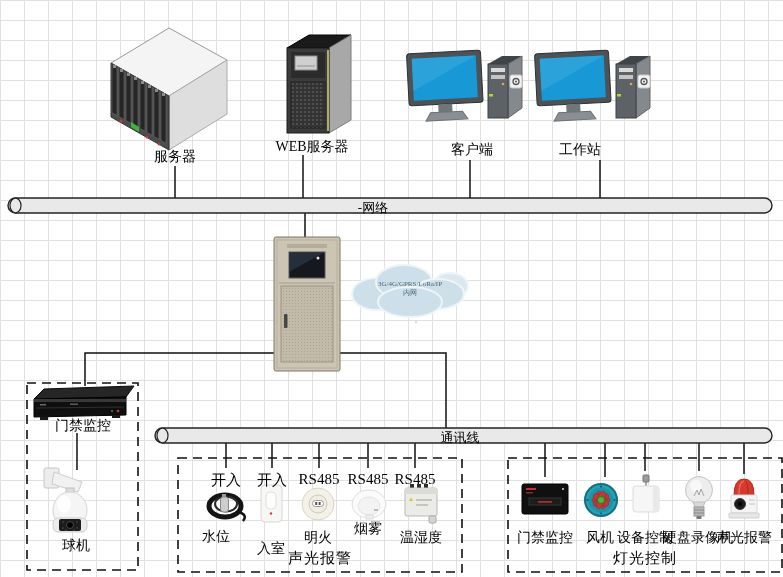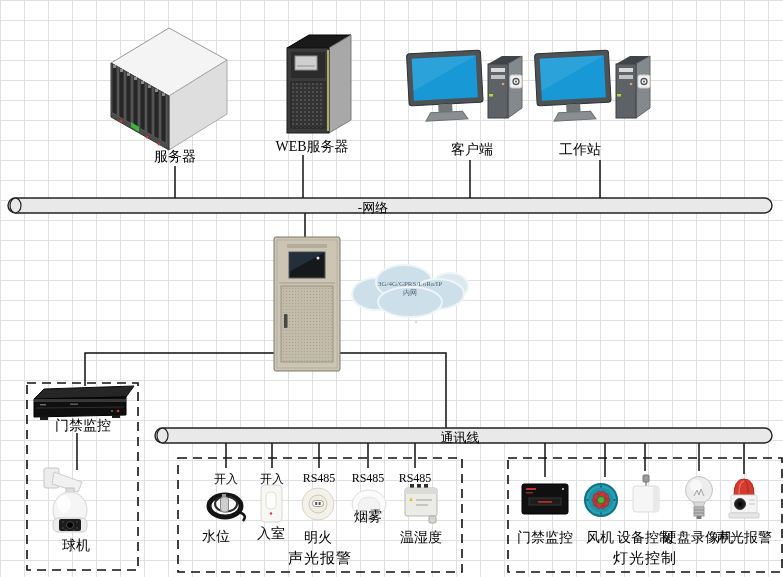--- a/index.html
+++ b/index.html
@@ -7,21 +7,21 @@
     position:relative;width:783px;height:577px;overflow:hidden;background:#fff;
     background-image:
       linear-gradient(to right,#e0e0e0 1px,transparent 1px),
       linear-gradient(to bottom,#e0e0e0 1px,transparent 1px);
     background-size:24px 20px;
     font-family:Liberation Serif, serif;
   }
   .abs{position:absolute;}
   .lbl{position:absolute;transform:translateX(-50%);white-space:nowrap;color:#000;text-align:center;}
   .lbl-dev{font-size:14px;}
-  .lbl-sm{font-size:12px;}
+  .lbl-sm{font-size:15px;}
   .lbl-bus{font-size:13px;}
   .lbl-group{font-size:15px;letter-spacing:1px;}
   .lbl-cloud{font-size:7px;color:#4a6878;line-height:9px;}
   svg{display:block;}
   #overlay{position:absolute;left:0;top:0;z-index:1;pointer-events:none;}
   .dev{z-index:2;}
   .lbl{z-index:3;}
 </style>
 </head>
 <body>
@@ -371,23 +371,23 @@
   <div class="lbl lbl-dev" style="left:83px;top:417px">门禁监控</div>
   <div class="lbl lbl-dev" style="left:76px;top:537px">球机</div>
 
   <div class="lbl lbl-sm" style="left:226px;top:471px">开入</div>
   <div class="lbl lbl-sm" style="left:272px;top:471px">开入</div>
   <div class="lbl lbl-sm" style="left:319px;top:471px">RS485</div>
   <div class="lbl lbl-sm" style="left:368px;top:471px">RS485</div>
   <div class="lbl lbl-sm" style="left:415px;top:471px">RS485</div>
 
   <div class="lbl lbl-dev" style="left:216px;top:528px">水位</div>
-  <div class="lbl lbl-dev" style="left:271px;top:525px">入室</div>
+  <div class="lbl lbl-dev" style="left:271px;top:540px">入室</div>
   <div class="lbl lbl-dev" style="left:318px;top:529px">明火</div>
-  <div class="lbl lbl-dev" style="left:368px;top:508px">烟雾</div>
+  <div class="lbl lbl-dev" style="left:368px;top:520px">烟雾</div>
   <div class="lbl lbl-dev" style="left:421px;top:529px">温湿度</div>
   <div class="lbl lbl-group" style="left:320px;top:549px">声光报警</div>
 
   <div class="lbl lbl-dev" style="left:545px;top:529px">门禁监控</div>
   <div class="lbl lbl-dev" style="left:600px;top:529px">风机</div>
   <div class="lbl lbl-dev" style="left:645px;top:529px">设备控制</div>
   <div class="lbl lbl-dev" style="left:698px;top:529px">硬盘录像机</div>
   <div class="lbl lbl-dev" style="left:744px;top:529px">声光报警</div>
   <div class="lbl lbl-group" style="left:645px;top:549px">灯光控制</div>
 

